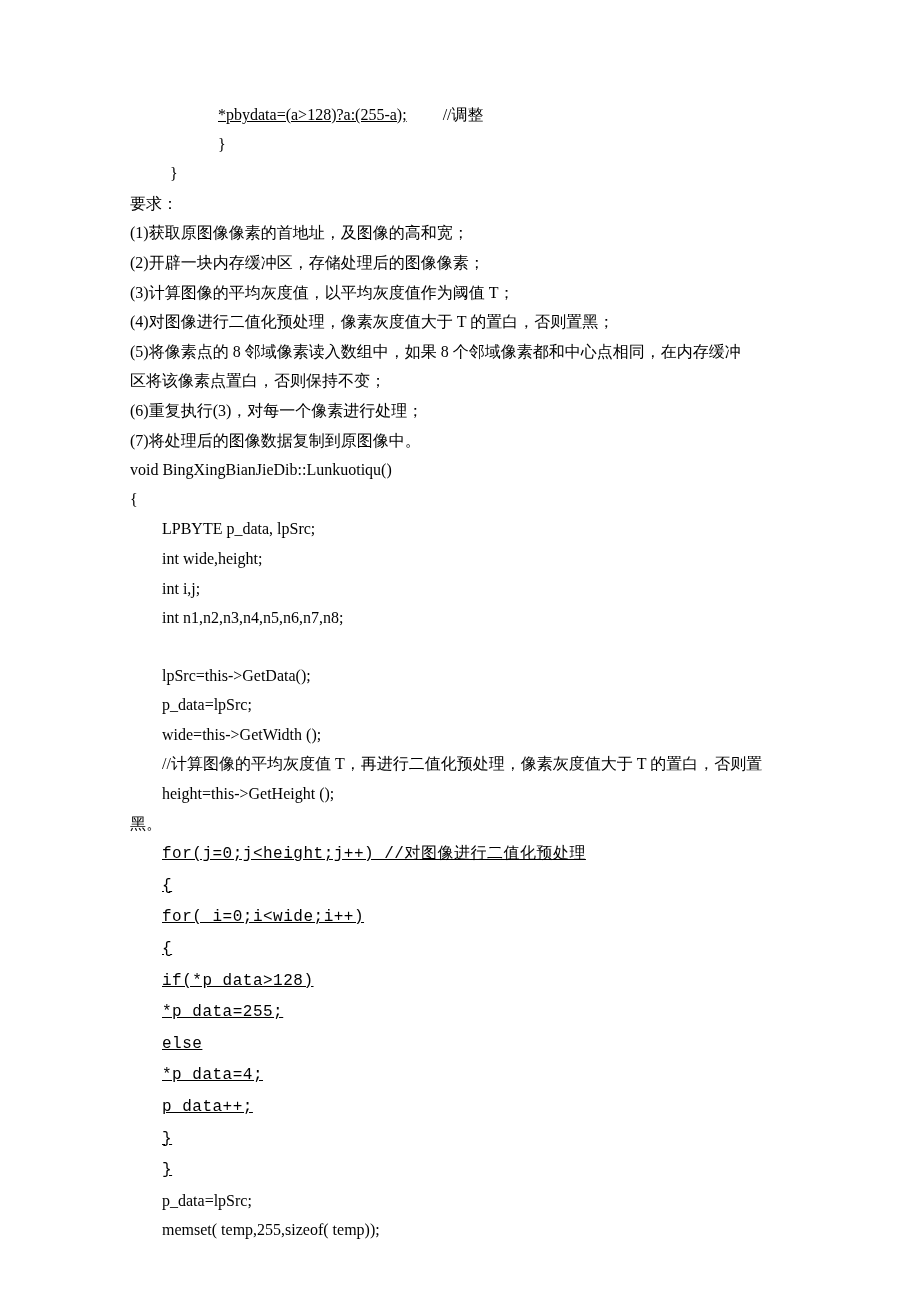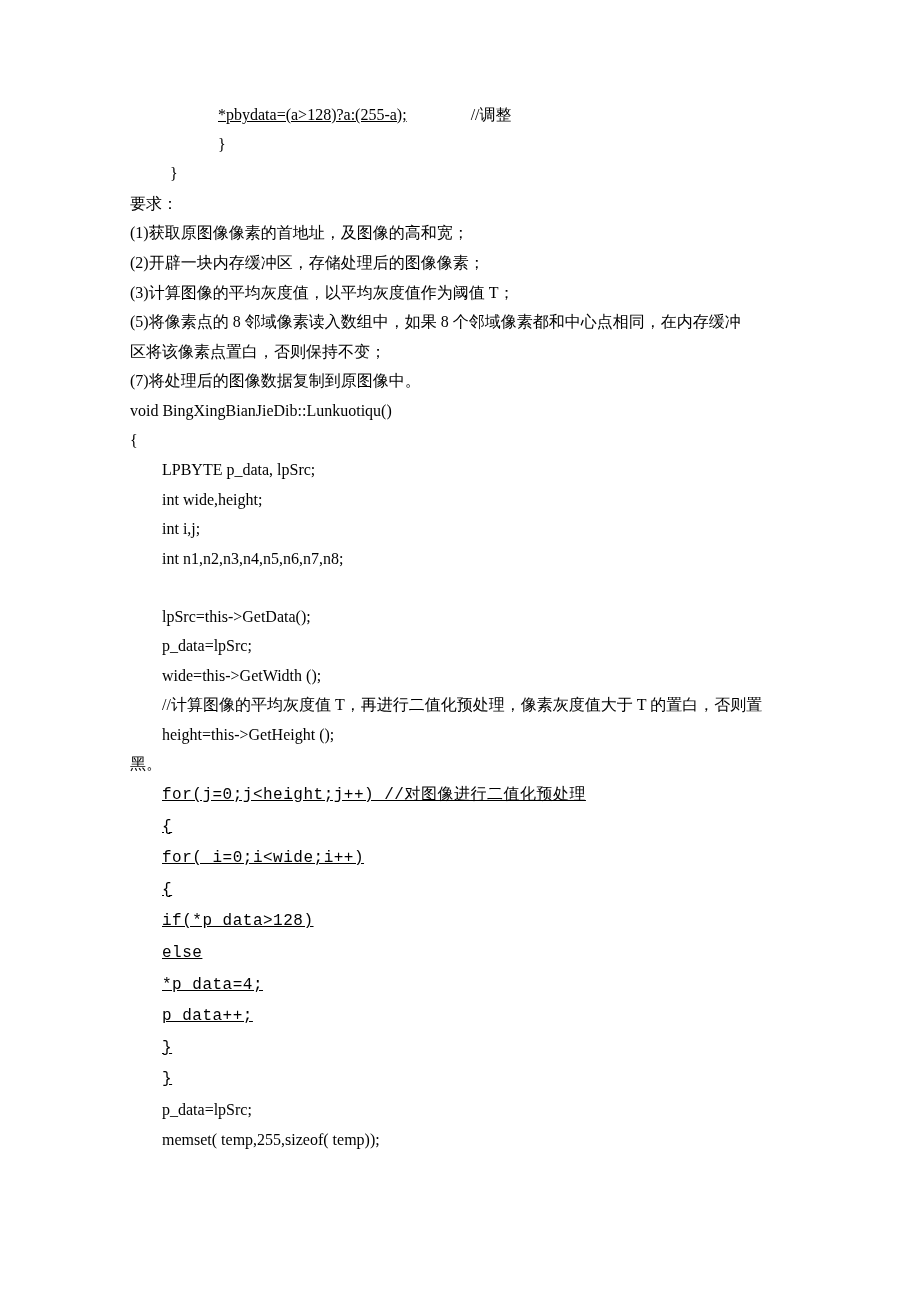--- a/index.html
+++ b/index.html
@@ -1,60 +1,63 @@
 <!DOCTYPE html>
 <html><head>
 <meta charset="utf-8">
 <style>
 body{margin:0;background:#fff;font-family:"SimSun","Times New Roman",serif;font-size:16px;line-height:1.85;color:#000}
 .page{width:920px;min-height:1302px;padding:100px 130px 100px 130px;box-sizing:border-box}
 .indent1{padding-left:88px}
 .indent2{padding-left:32px}
 .u{text-decoration:underline}
 .mono{font-family:"Courier New",monospace;letter-spacing:.5px}
-.cmt{display:inline-block;margin-left:60px}
+.cmt{display:inline-block;margin-left:32px}
 </style>
 </head>
 <body>
 
 <div class="page">
 
   <div class="indent1">
     <span class="u">*pbydata=(a&gt;128)?a:(255-a);</span>
     <span class="cmt">//调整</span>
   </div>
   <div class="indent1">}</div>
   <div style="padding-left:40px">}</div>
 
   <div>要求：</div>
   <div>(1)获取原图像像素的首地址，及图像的高和宽；</div>
   <div>(2)开辟一块内存缓冲区，存储处理后的图像像素；</div>
   <div>(3)计算图像的平均灰度值，以平均灰度值作为阈值 T；</div>
+  <div>(4)对图像进行二值化预处理，像素灰度值大于 T 的置白，否则置黑；</div>
   <div>(5)将像素点的 8 邻域像素读入数组中，如果 8 个邻域像素都和中心点相同，在内存缓冲</div>
   <div>区将该像素点置白，否则保持不变；</div>
+  <div>(6)重复执行(3)，对每一个像素进行处理；</div>
   <div>(7)将处理后的图像数据复制到原图像中。</div>
   <div>void BingXingBianJieDib::Lunkuotiqu()</div>
   <div>{</div>
   <div class="indent2">LPBYTE    p_data, lpSrc;</div>
   <div class="indent2">int wide,height;</div>
   <div class="indent2">int i,j;</div>
   <div class="indent2">int n1,n2,n3,n4,n5,n6,n7,n8;</div>
   <div style="height:28px"></div>
   <div class="indent2">lpSrc=this-&gt;GetData();</div>
   <div class="indent2">p_data=lpSrc;</div>
   <div class="indent2">wide=this-&gt;GetWidth ();</div>
   <div class="indent2"> //计算图像的平均灰度值 T，再进行二值化预处理，像素灰度值大于 T 的置白，否则置</div>
   <div class="indent2">height=this-&gt;GetHeight ();</div>
   <div>黑。</div>
 
   <div class="indent2"><span class="u mono">for(j=0;j&lt;height;j++)   //对图像进行二值化预处理</span></div>
   <div class="indent2"><span class="u mono"> {</span></div>
   <div class="indent2"><span class="u mono">    for( i=0;i&lt;wide;i++)</span></div>
   <div class="indent2"><span class="u mono">    {</span></div>
   <div class="indent2"><span class="u mono">        if(*p_data&gt;128)</span></div>
+  <div class="indent2"><span class="u mono">            *p_data=255;</span></div>
   <div class="indent2"><span class="u mono">        else</span></div>
   <div class="indent2"><span class="u mono">            *p_data=4; </span></div>
   <div class="indent2"><span class="u mono">        p_data++;</span></div>
   <div class="indent2"><span class="u mono">    }</span></div>
   <div class="indent2"><span class="u mono">} </span></div>
 
   <div class="indent2"> p_data=lpSrc;</div>
   <div class="indent2"> memset( temp,255,sizeof( temp));</div>
 
 </div>

